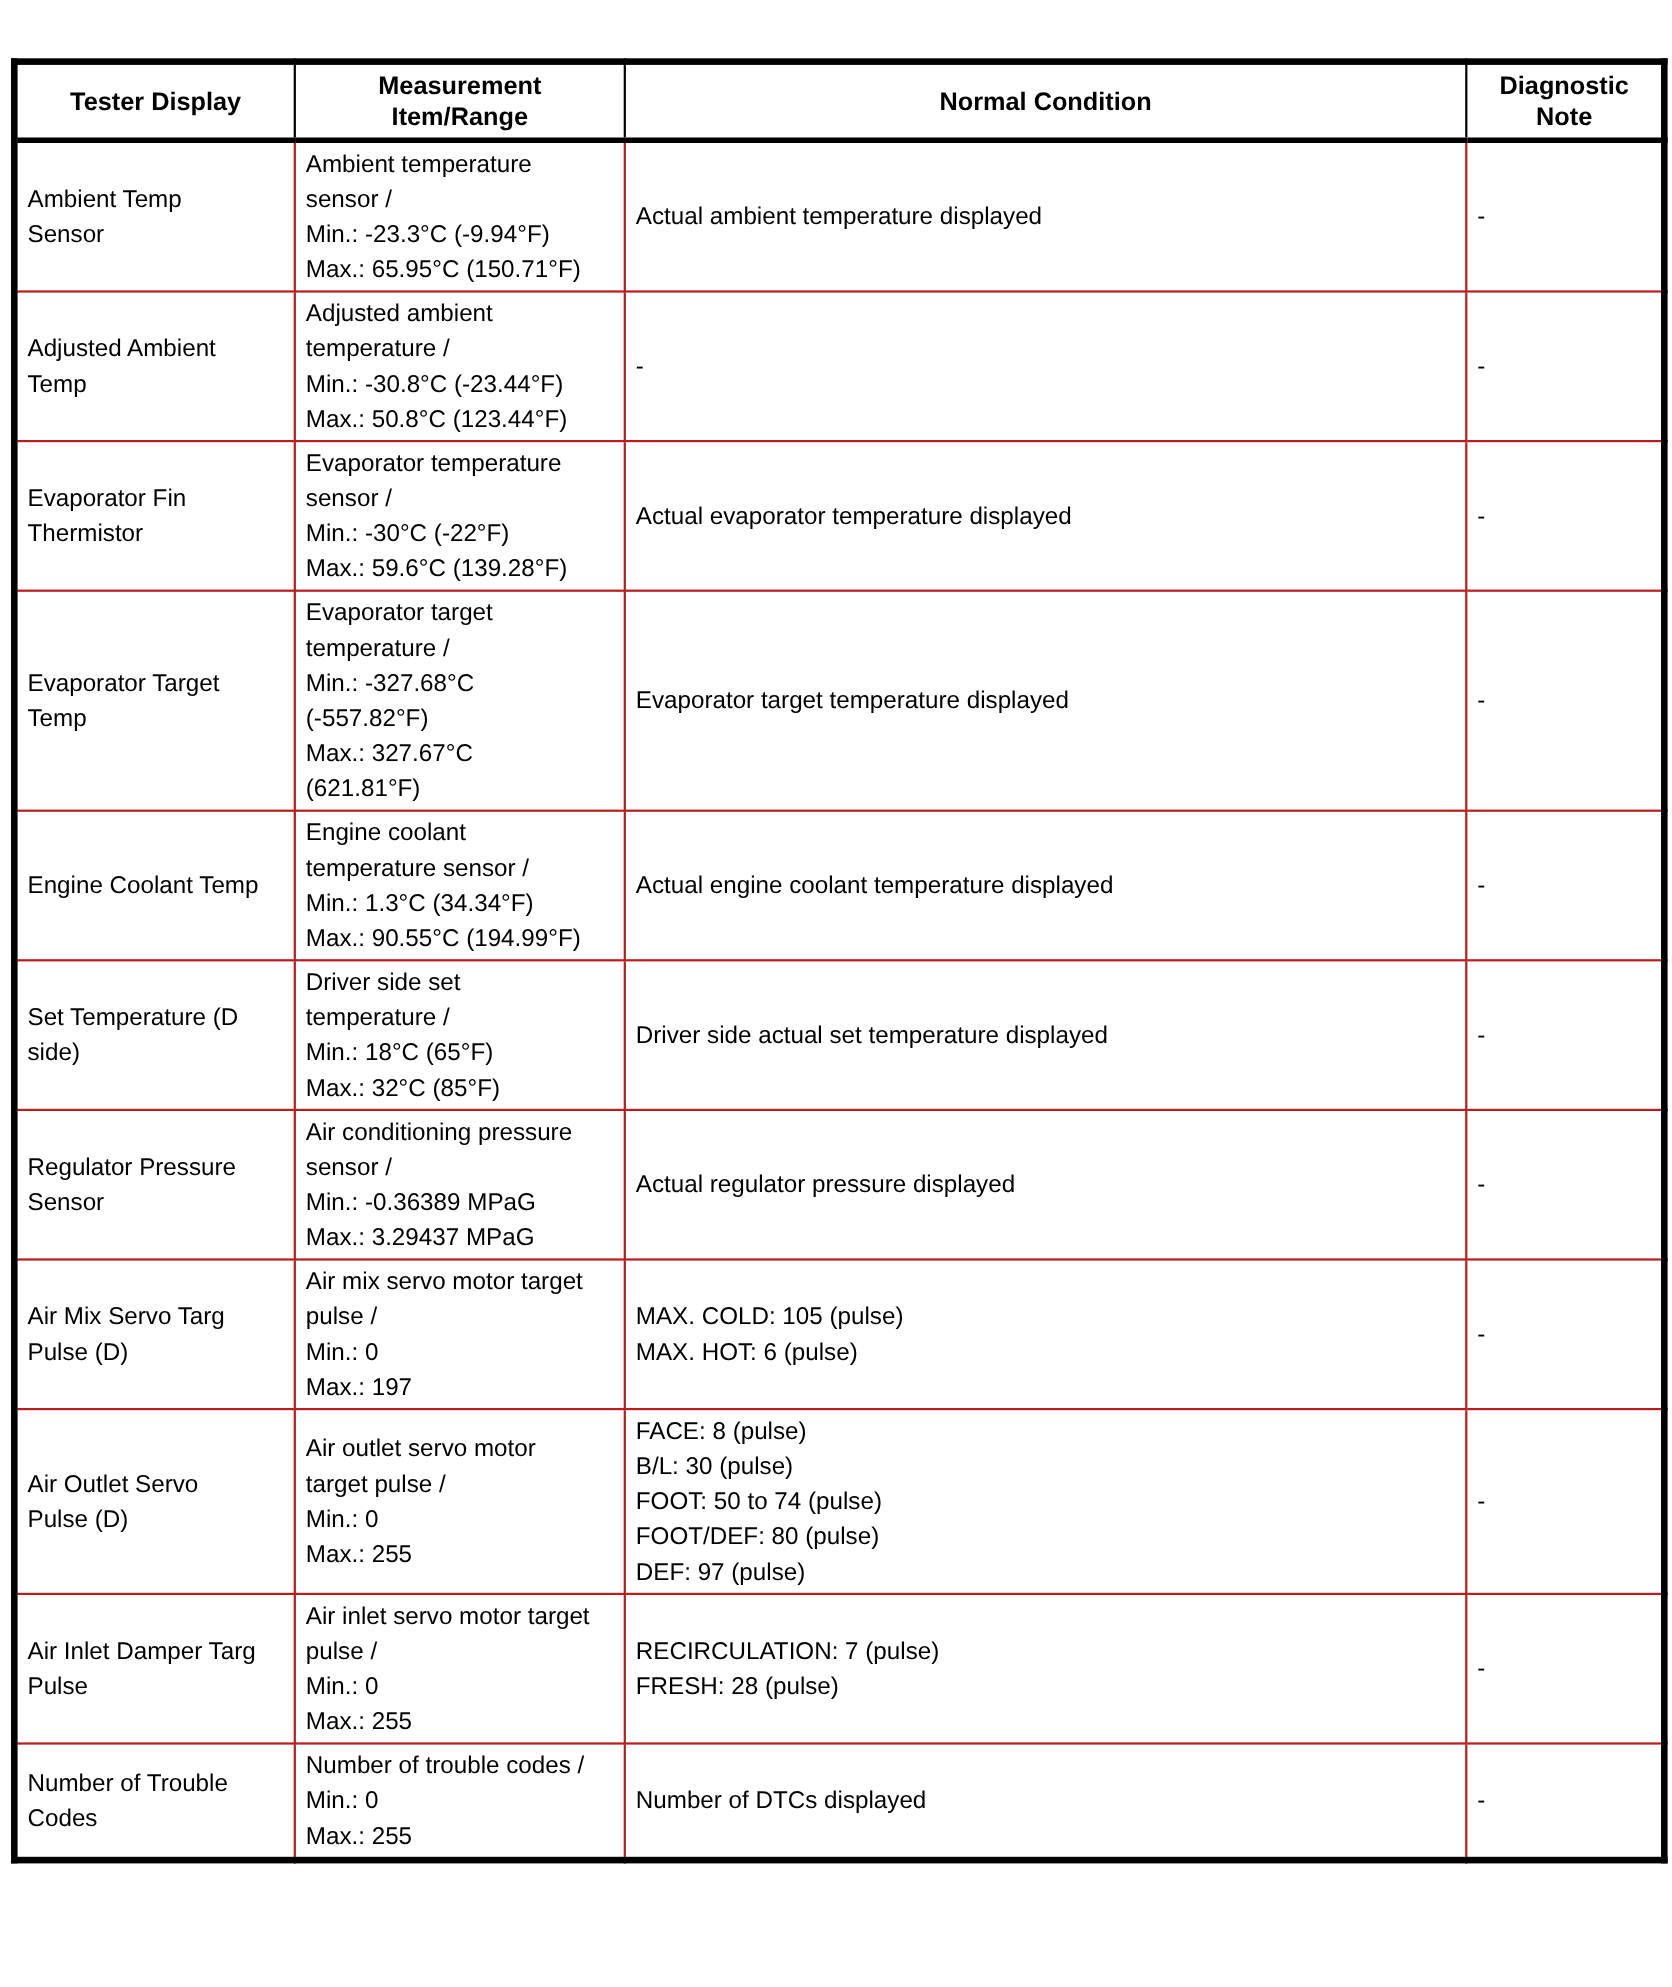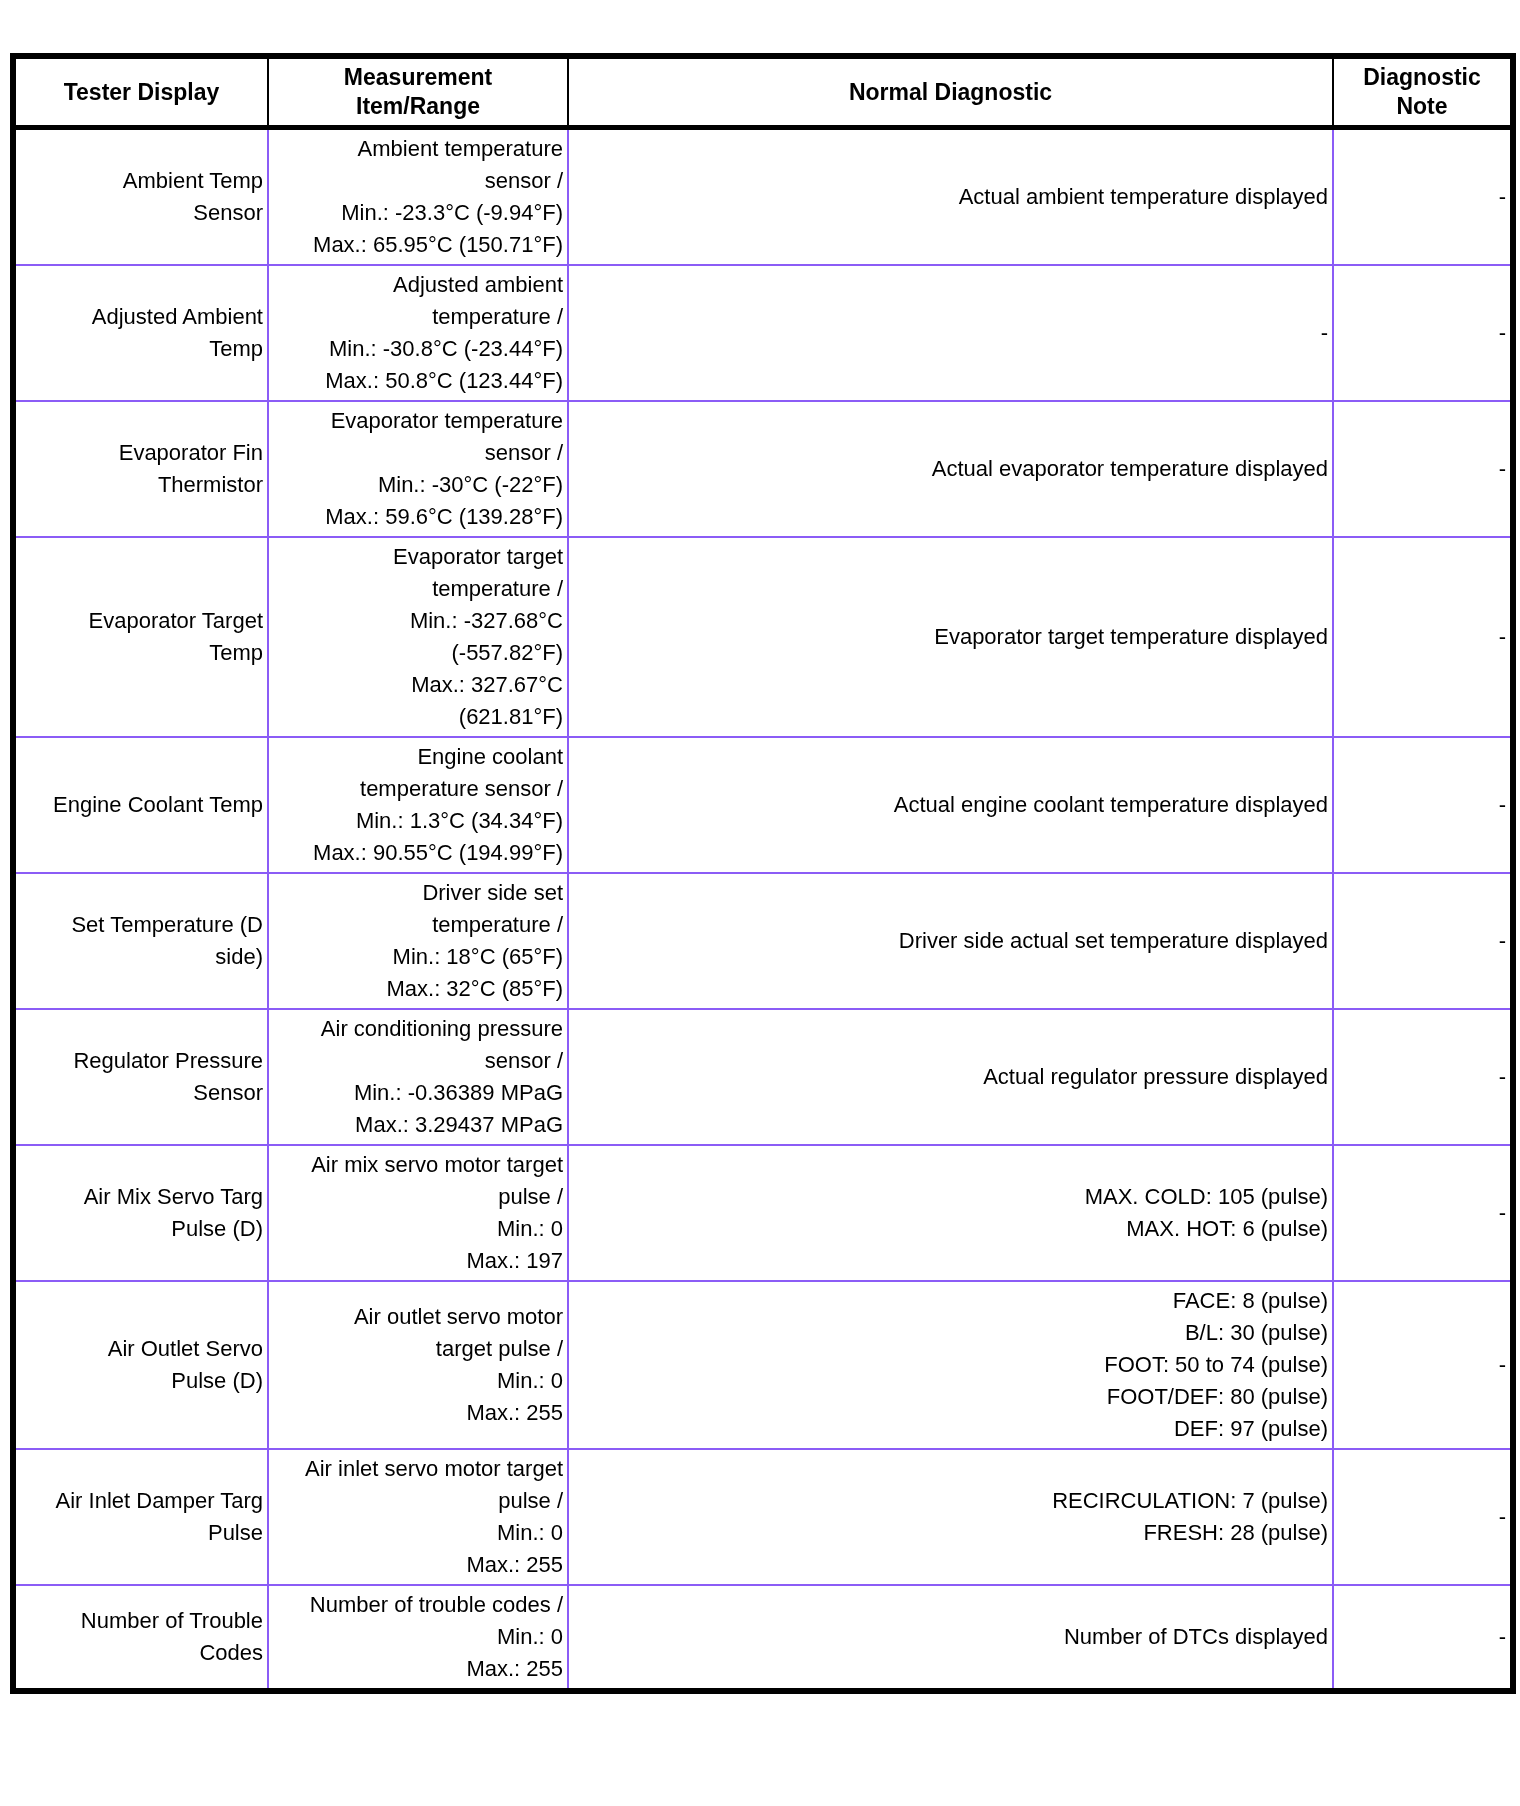--- a/index.html
+++ b/index.html
@@ -30,25 +30,25 @@
     font-size: 23px;
     font-weight: bold;
     line-height: 29px;
     text-align: center;
     vertical-align: middle;
     height: 62px;
     padding: 2px 4px;
     white-space: pre-line;
   }
   table.spec-table td {
-    border: 2px solid #8b5cf6;
+    border: 2px solid #b91c1c;
     font-size: 22px;
     line-height: 32px;
     vertical-align: middle;
-    text-align: right;
+    text-align: left;
     padding: 3px 4px 3px 9px;
     white-space: pre-line;
     overflow: hidden;
   }
   col.c1 { width: 255px; }
   col.c2 { width: 300px; }
   col.c3 { width: 765px; }
   col.c4 { width: 180px; }
 </style>
 </head>
@@ -60,21 +60,21 @@
       <col class="c1">
         <col class="c2">
         <col class="c3">
         <col class="c4">
     </colgroup>
     <thead>
       <tr>
         <th>Tester Display</th>
         <th>Measurement
 Item/Range</th>
-        <th>Normal Diagnostic</th>
+        <th>Normal Condition</th>
         <th>Diagnostic
 Note</th>
       </tr>
     </thead>
     <tbody id="table-body">
     <tr>
           <td>Ambient Temp
 Sensor</td>
           <td>Ambient temperature
 sensor /

